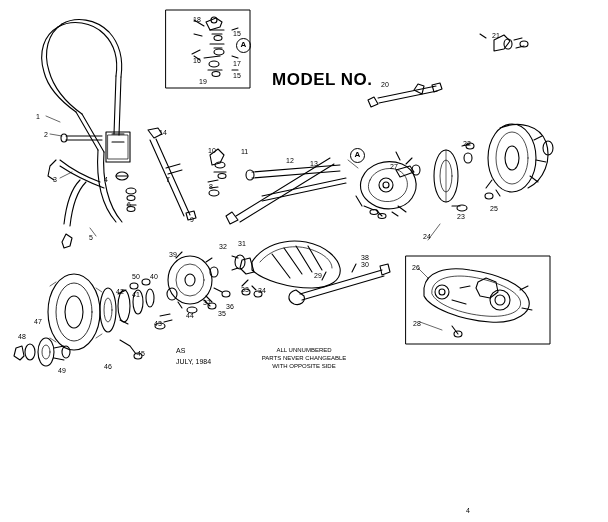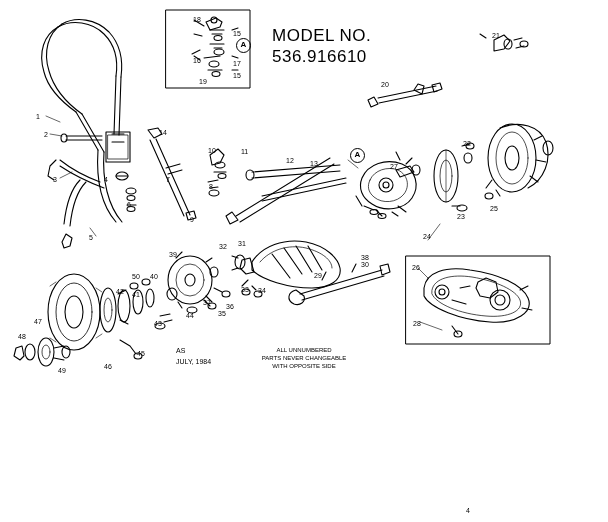--- a/index.html
+++ b/index.html
@@ -1,20 +1,20 @@
 <!DOCTYPE html>
 <html><head>
 <meta charset="utf-8">
 <style>
   html,body{margin:0;padding:0;background:#ffffff;}
   body{width:608px;height:522px;position:relative;overflow:hidden;
        font-family:"Liberation Sans", sans-serif;color:#000;}
   #sheet{position:absolute;left:0;top:0;width:608px;height:522px;}
   svg{position:absolute;left:0;top:0;width:608px;height:522px;}
-  .ttl{position:absolute;font-weight:normal;letter-spacing:.5px;}
+  .ttl{position:absolute;font-weight:bold;letter-spacing:.5px;margin-top:44px;}
   .ttl1{left:272px;top:26px;font-size:17px;}
   .ttl2{left:272px;top:47px;font-size:17px;}
   .num{position:absolute;font-size:7px;font-family:"Liberation Sans",sans-serif;
        line-height:8px;white-space:nowrap;}
   .note{position:absolute;font-size:6px;line-height:7.5px;text-align:center;
         white-space:nowrap;}
   .date{position:absolute;font-size:7px;line-height:9px;white-space:nowrap;}
   .circ{position:absolute;width:13px;height:13px;border:1.2px solid #000;
         border-radius:50%;font-size:8px;font-weight:bold;text-align:center;
         line-height:12px;}
@@ -217,21 +217,20 @@
       <path d="M60 178 l12 -6" stroke-width=".6"></path>
       <path d="M96 236 l-6 -8" stroke-width=".6"></path>
       <path d="M348 160 l10 8" stroke-width=".6"></path>
       <path d="M428 240 l12 -16" stroke-width=".6"></path>
       <path d="M418 268 l10 10" stroke-width=".6"></path>
       <path d="M420 322 l22 8" stroke-width=".6"></path>
     </g>
   </svg>
 
   <div class="ttl ttl1">MODEL NO.</div>
-  <div class="ttl ttl2">536.916610</div>
 
   <div class="circ" style="left:236px;top:38px;">A</div>
   <div class="circ" style="left:350px;top:148px;">A</div>
 
   <div class="date" style="left:176px;top:346px;">AS</div>
   <div class="date" style="left:176px;top:357px;">JULY, 1984</div>
 
   <div class="note" style="left:204px;top:347px;width:200px;">ALL UNNUMBERED</div>
   <div class="note" style="left:204px;top:355px;width:200px;">PARTS NEVER CHANGEABLE</div>
   <div class="note" style="left:204px;top:363px;width:200px;">WITH OPPOSITE SIDE</div>

